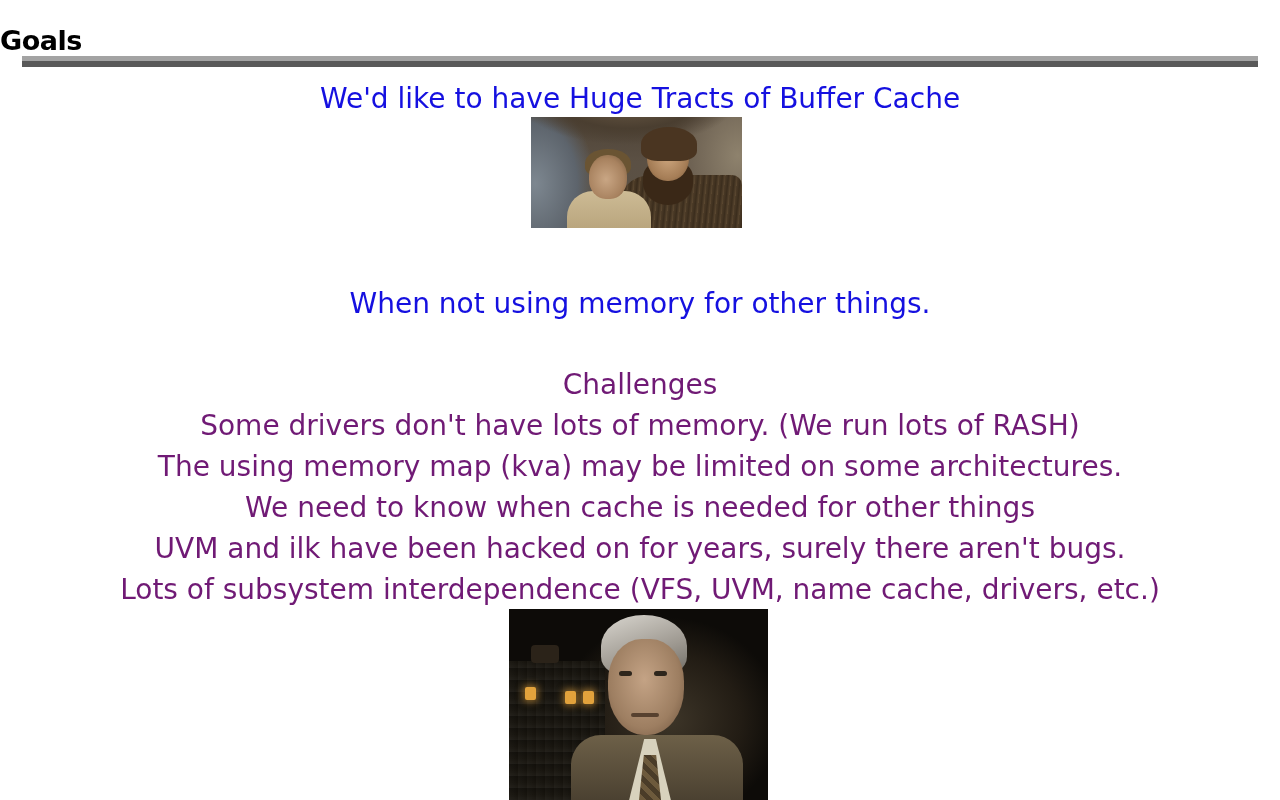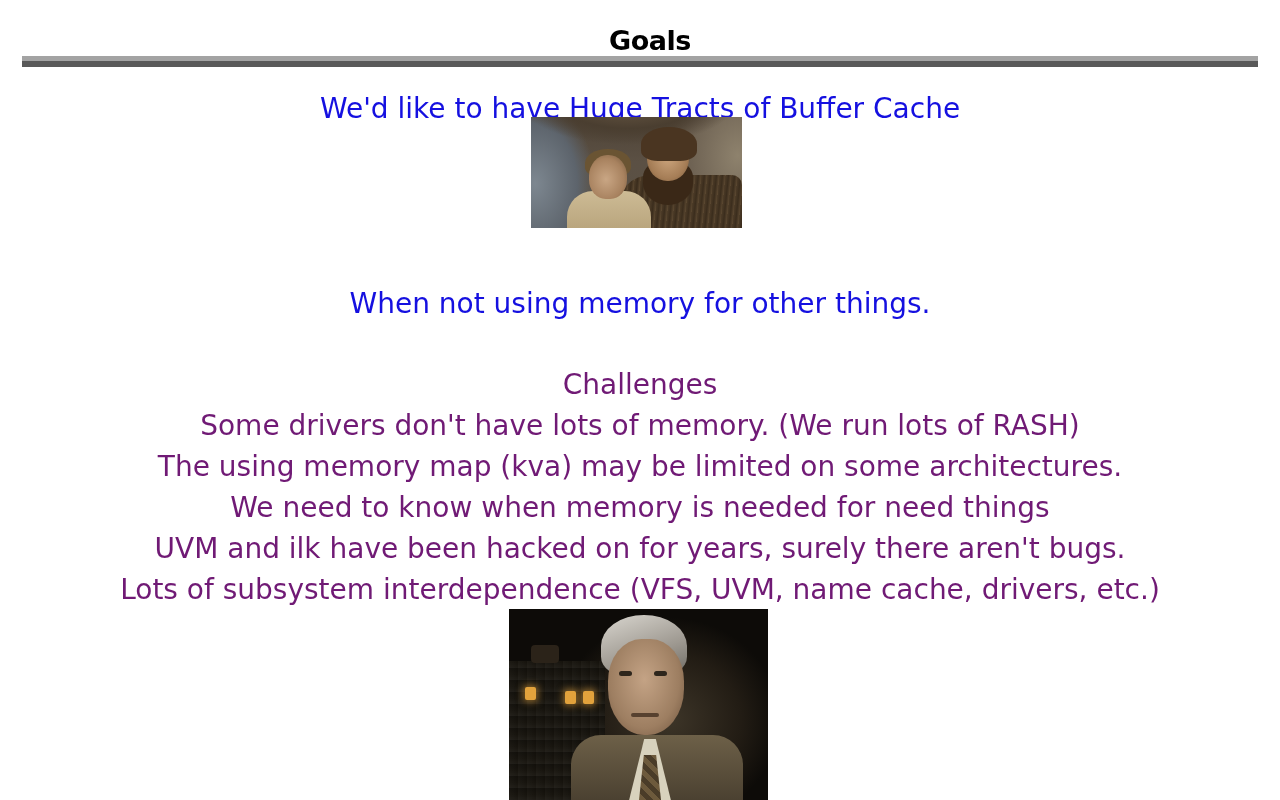--- a/index.html
+++ b/index.html
@@ -14,28 +14,27 @@
     overflow: hidden;
     font-family: "DejaVu Sans", sans-serif;
   }
 
   
   .slide-title {
     position: absolute;
     top: 26px;
     left: 0;
     width: 1260px;
-    text-align: center;
+    text-align: left;
     font-family: "DejaVu Sans", sans-serif;
     font-weight: bold;
     font-size: 27px;
     letter-spacing: -0.5px;
     color: #000000;
     line-height: 30px;
-    margin-left: 20px;
   }
 
   
   .title-rule {
     position: absolute;
     top: 56px;
     left: 22px;
     width: 1236px;
     height: 11px;
   }
@@ -54,21 +53,21 @@
     left: 0;
     width: 1280px;
     text-align: center;
     color: #1510e0;
     font-family: "DejaVu Sans", sans-serif;
     font-size: 28px;
     line-height: 41px;
     white-space: nowrap;
   }
 
-  .line-headline  { top: 88px; }
+  .line-headline  { top: 78px; }
   .line-when      { top: 283px; }
   .block-challenges { top: 364px; }
 
   .block-challenges .txt-line {
     display: block;
     color: #701a75;
     line-height: 41px;
     white-space: nowrap;
   }
 
@@ -251,21 +250,21 @@
   <div class="fig-right-head"></div>
   <div class="fig-right-hair"></div>
 </div>
 
 <div class="body-text line-when">When not using memory for other things.</div>
 
 <div class="body-text block-challenges">
   <span class="txt-line">Challenges</span>
   <span class="txt-line">Some drivers don't have lots of memory. (We run lots of RASH)</span>
   <span class="txt-line">The using memory map (kva) may be limited on some architectures.</span>
-  <span class="txt-line">We need to know when memory is needed for need things</span>
+  <span class="txt-line">We need to know when cache is needed for other things</span>
   <span class="txt-line">UVM and ilk have been hacked on for years, surely there aren't bugs.</span>
   <span class="txt-line">Lots of subsystem interdependence (VFS, UVM, name cache, drivers, etc.)</span>
 </div>
 
 <div class="photo" id="photo-cockpit">
   <div class="panel"></div>
   <div class="lever"></div>
   <div class="lamp l1"></div>
   <div class="lamp l2"></div>
   <div class="lamp l3"></div>

